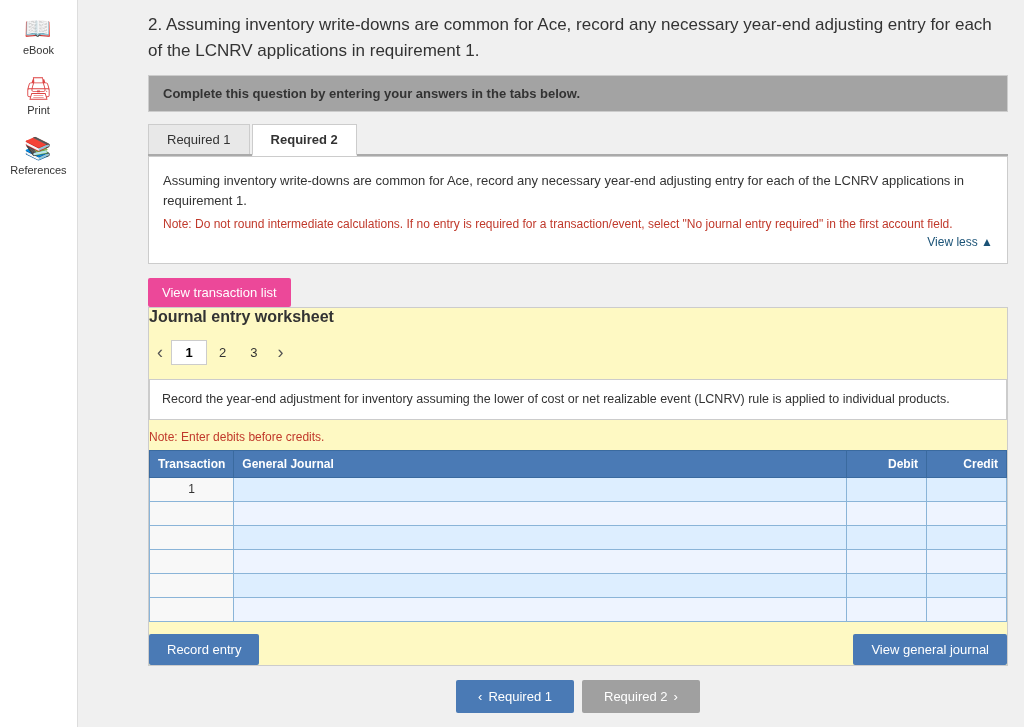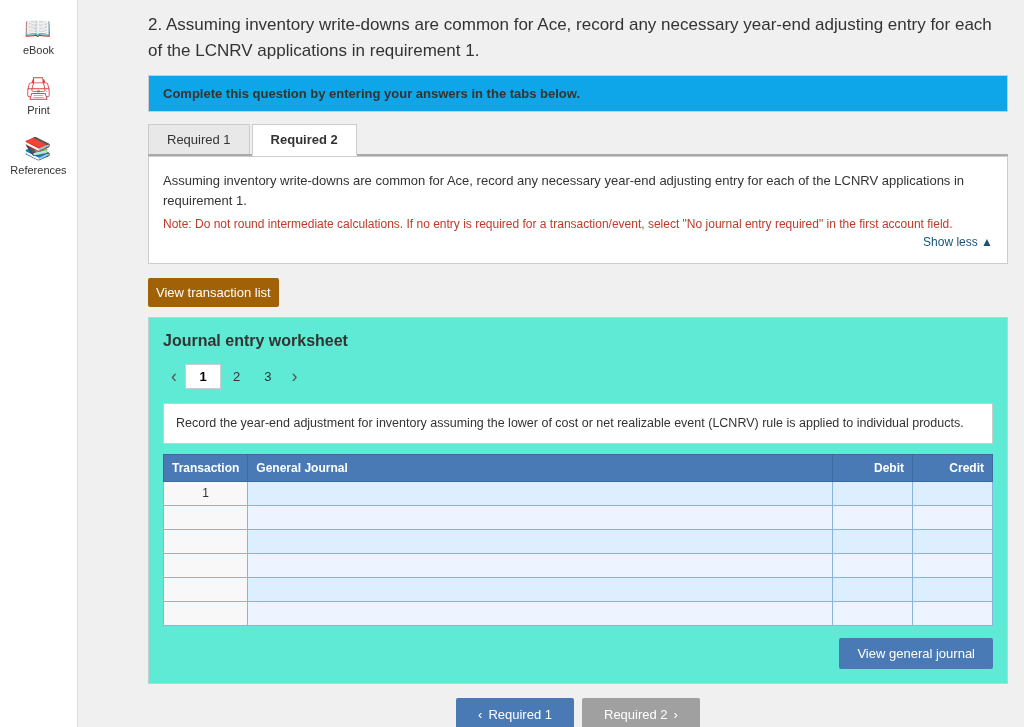--- a/index.html
+++ b/index.html
@@ -60,21 +60,21 @@
     }
 
     .question-text {
       font-size: 17px;
       color: #333;
       margin-bottom: 12px;
       line-height: 1.5;
     }
 
     .instruction-box {
-      background: #0ea5e9;
+      background: #a3a3a3;
       border: 1px solid #ccc;
       padding: 10px 14px;
       margin-bottom: 12px;
       font-size: 13px;
       font-weight: bold;
       color: #333;
     }
 
     
     .tabs {
@@ -121,35 +121,34 @@
       margin-bottom: 2px;
     }
     .show-less {
       text-align: right;
       font-size: 12px;
       color: #1a5276;
       cursor: pointer;
     }
 
     .view-transaction-btn {
-      background: #a16207;
-      color: #fff;
-      border: none;
-      padding: 7px 8px;
-      cursor: pointer;
-      font-size: 13px;
-      margin-bottom: 10px;
+      background: #ec4899;
+      color: #fff;
+      border: none;
+      padding: 7px 14px;
+      cursor: pointer;
+      font-size: 13px;
+      margin-bottom: 0;
       border-radius: 2px;
     }
 
     
     .worksheet-container {
-      background: #5eead4;
-      border: 1px solid #ccc;
-      padding: 14px;
+      background: #fef9c3;
+      border: 1px solid #ccc;
     }
     .worksheet-title {
       font-size: 16px;
       font-weight: bold;
       color: #333;
       margin-bottom: 12px;
     }
 
     
     .page-nav {
@@ -351,21 +350,21 @@
     <div class="tab active">
       <span>Required 2</span>
     </div>
   </div>
 
   
   <div class="content-panel">
     <p class="description-text">Assuming inventory write-downs are common for Ace, record any necessary year-end adjusting entry for each of the LCNRV applications in requirement 1.</p>
     <p class="note-text">Note: Do not round intermediate calculations. If no entry is required for a transaction/event, select "No journal entry required" in the first account field.</p>
     <div class="show-less">
-      <span>Show less ▲</span>
+      <span>View less ▲</span>
     </div>
   </div>
 
   
   <button class="view-transaction-btn">View transaction list</button>
 
   
   <div class="worksheet-container">
     <div class="worksheet-title">Journal entry worksheet</div>
 
@@ -378,20 +377,21 @@
         <span>2</span>
       </div>
       <div class="page-num">
         <span>3</span>
       </div>
       <button class="nav-arrow">›</button>
     </div>
 
     <div class="record-desc">Record the year-end adjustment for inventory assuming the lower of cost or net realizable event (LCNRV) rule is applied to individual products.</div>
 
+    <div class="note-debits">Note: Enter debits before credits.</div>
 
     <table class="journal-table">
       <thead>
         <tr>
           <th class="left" style="width:80px;">Transaction</th>
           <th class="left">General Journal</th>
           <th style="width:80px;">Debit</th>
           <th style="width:80px;">Credit</th>
         </tr>
       </thead>
@@ -429,20 +429,21 @@
           <tr>
             <td class="transaction-cell"></td>
             <td><input type="text" style=""></td>
             <td><input type="text" style=""></td>
             <td><input type="text" style=""></td>
           </tr>
         </tbody>
     </table>
 
     <div class="action-buttons">
+      <button class="btn-record">Record entry</button>
       <button class="btn-view-journal">View general journal</button>
     </div>
   </div>
 
   
   <div class="bottom-nav">
     <button class="btn-req1">
       <span>‹</span>
       <span>Required 1</span>
     </button>

